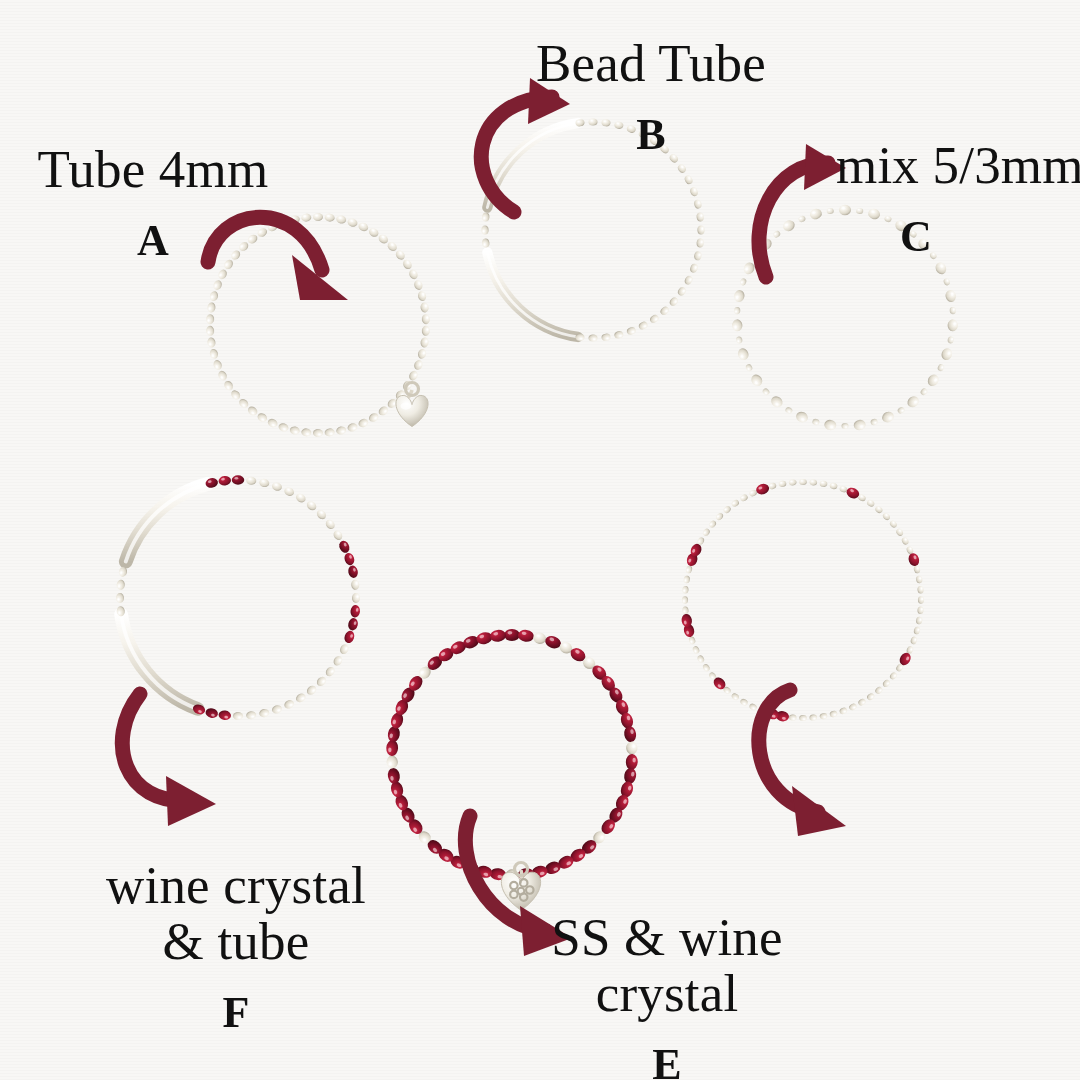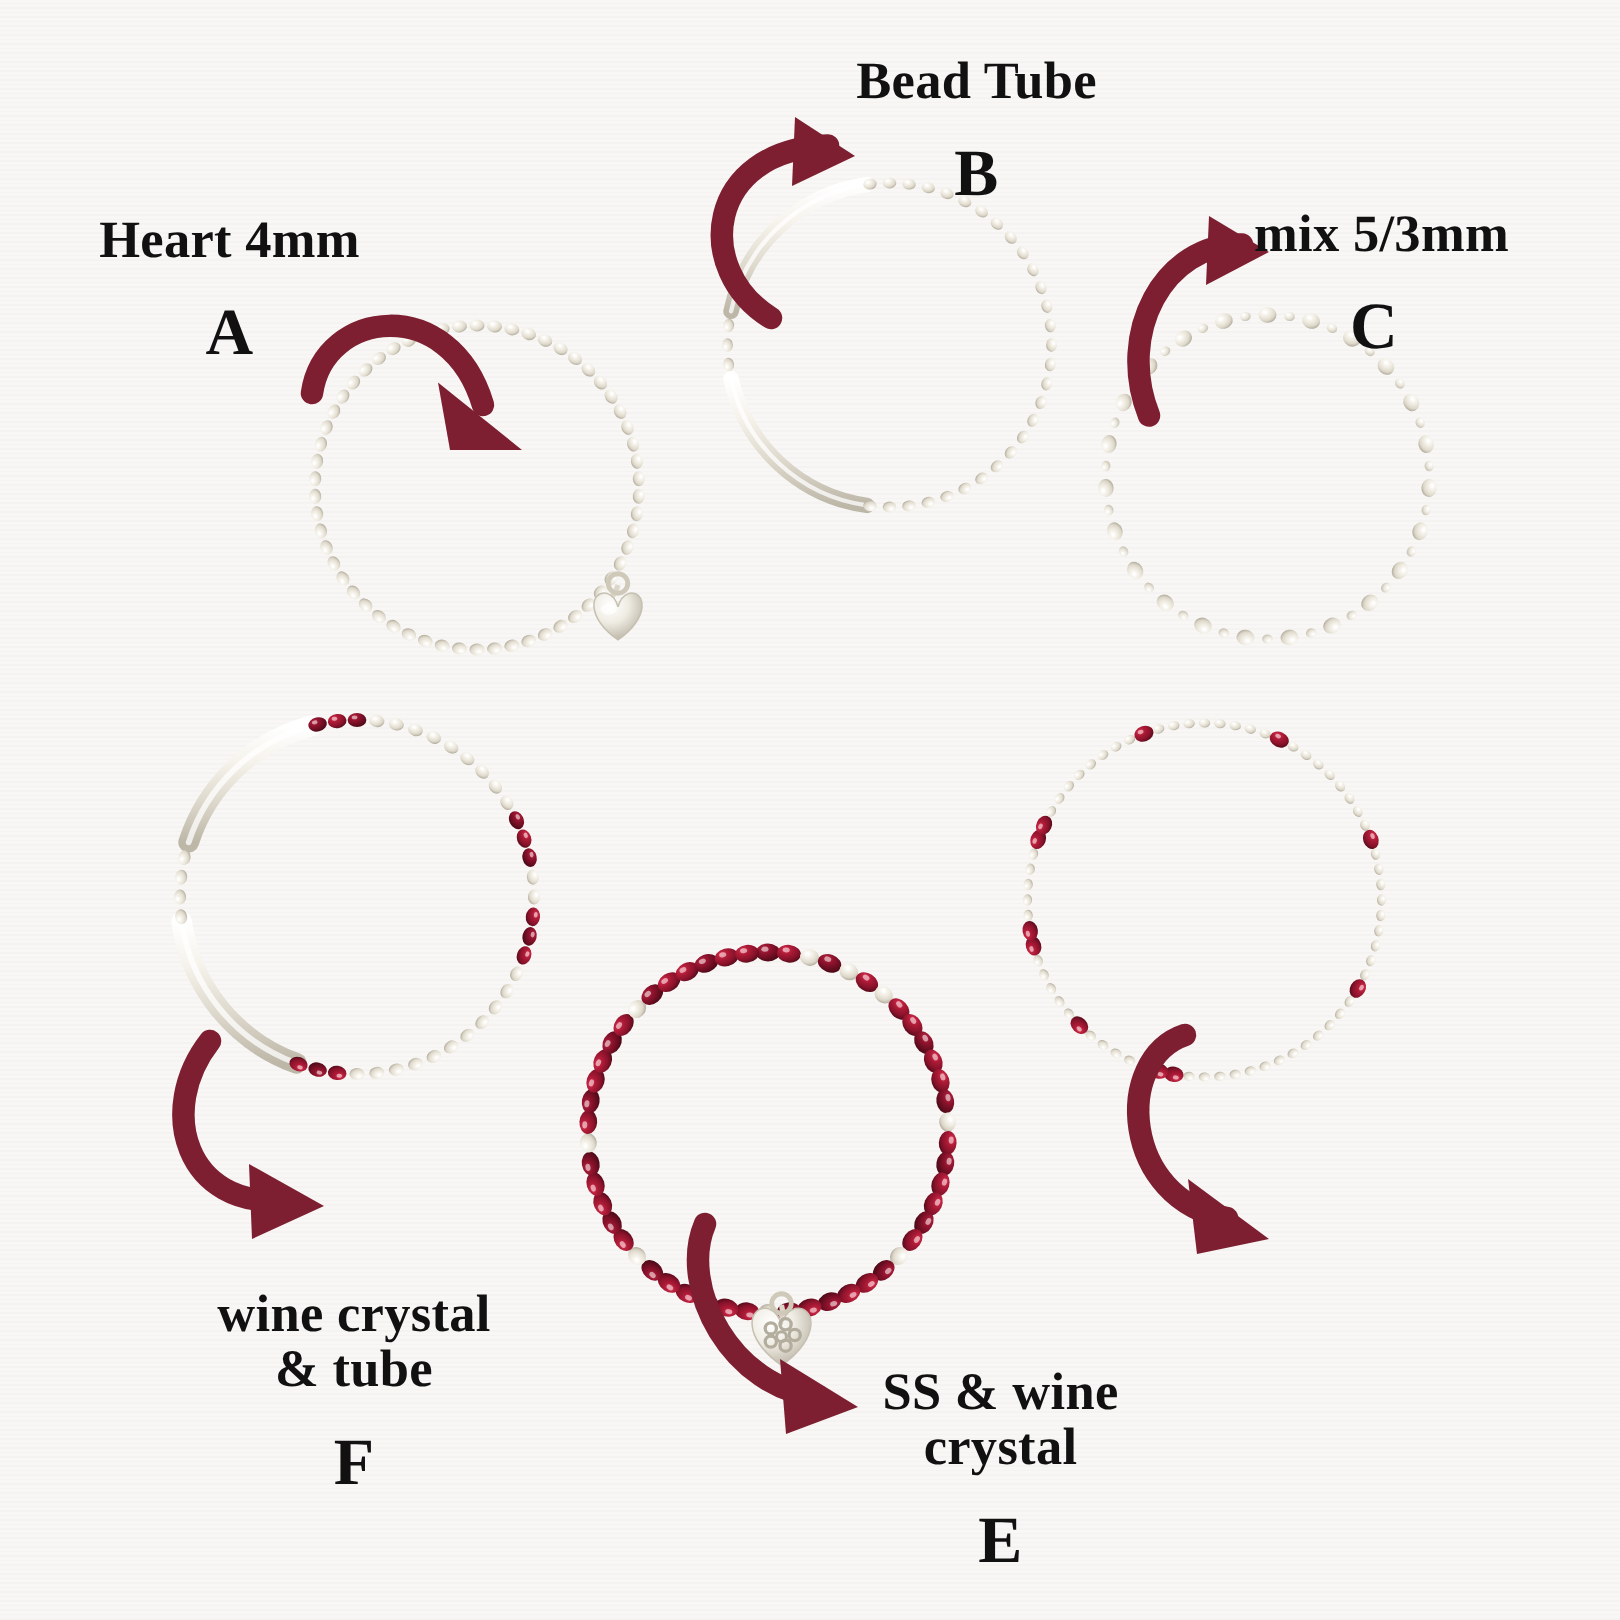--- a/index.html
+++ b/index.html
@@ -29,22 +29,22 @@
   .label {
     position: absolute;
     color: #111111;
     text-align: center;
     line-height: 1.06;
     white-space: pre-line;
     letter-spacing: 0.2px;
   }
   .label .caption {
     display: block;
-    font-size: 35px;
-    font-weight: 700;
+    font-size: 53px;
+    font-weight: 400;
   }
   .label .letter {
     display: block;
     font-size: 44px;
     font-weight: 700;
     margin-top: 4px;
   }
 
   #lbl-a { left: 8px;  top: 124px;  width: 290px; }
   #lbl-b { left: 506px; top: 18px;  width: 290px; }
@@ -763,21 +763,21 @@
           <polygon points="520,906 572,938 524,956" fill="#7d1f31"></polygon>
         </g>
         <g>
           <path d="M 140 694 C 104 740, 124 806, 190 800" stroke="#7d1f31" stroke-width="15" fill="none" stroke-linecap="round"></path>
           <polygon points="166,776 216,804 168,826" fill="#7d1f31"></polygon>
         </g>
       </g>
   </svg>
 
   <div class="label" id="lbl-a">
-    <span class="caption">Heart 4mm</span>
+    <span class="caption">Tube 4mm</span>
     <span class="letter">A</span>
   </div>
 
   <div class="label" id="lbl-b">
     <span class="caption">Bead Tube</span>
     <span class="letter">B</span>
   </div>
 
   <div class="label" id="lbl-c">
     <span class="caption">mix 5/3mm</span>

